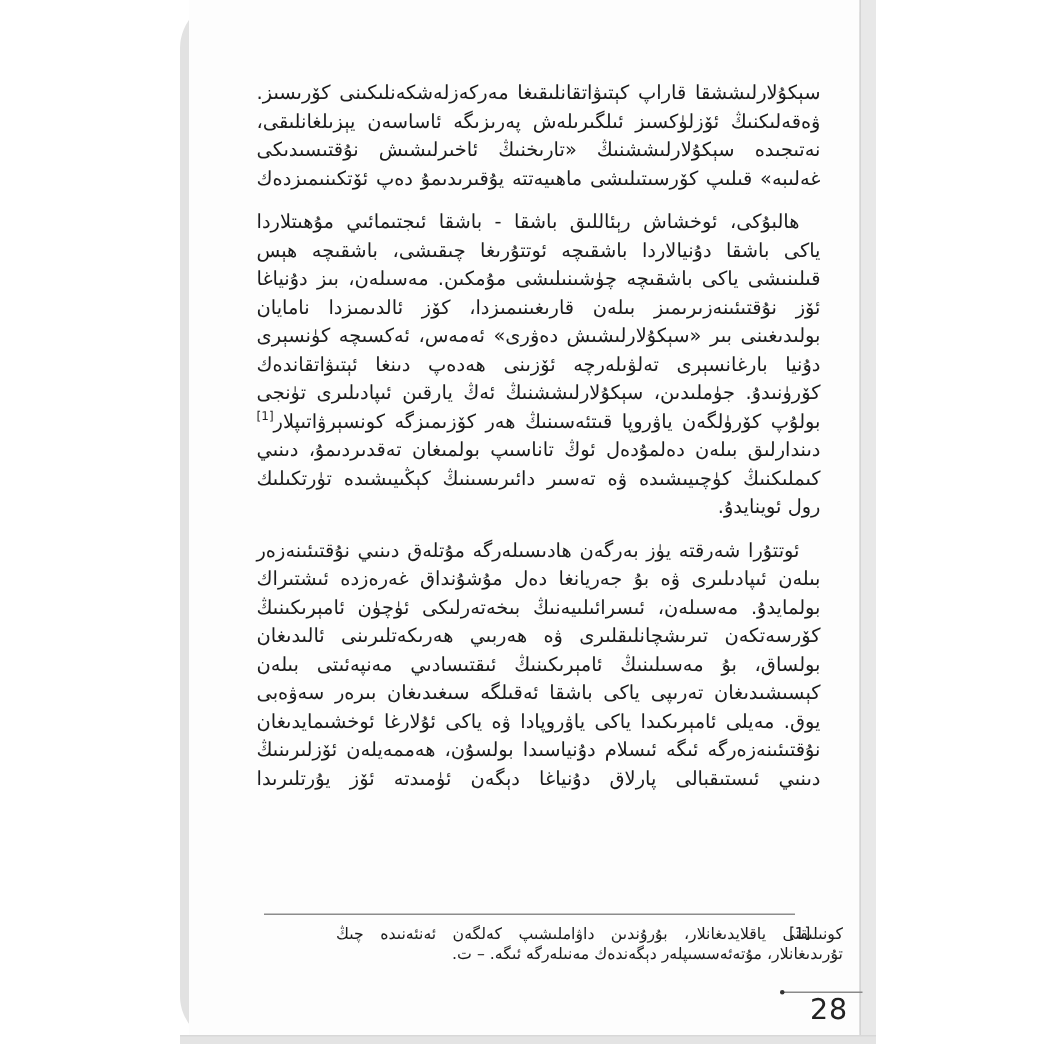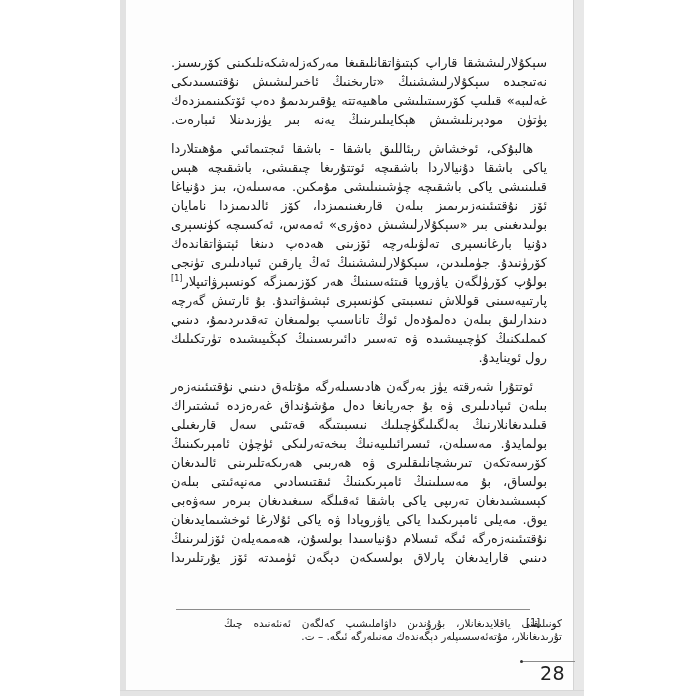--- a/index.html
+++ b/index.html
@@ -5,20 +5,21 @@
   html, body { margin: 0; padding: 0; }
   body {
     width: 700px; height: 700px; position: relative; overflow: hidden;
     background: #ffffff;
     font-family: "DejaVu Sans", sans-serif;
     color: #1c1c1c;
   }
   .page {
     position: absolute; left: 120px; top: 0; width: 464px; height: 696px;
     background: #e2e2e2;
+    border-radius: 32px;
   }
   .face {
     position: absolute; left: 6px; top: 0; width: 447px; height: 690px;
     background: #fdfdfd;
   }
   .edge-right {
     position: absolute; left: 453px; top: 0; width: 11px; height: 690px;
     background: #e8e8e8; border-left: 1px solid #d4d4d4; box-sizing: border-box;
   }
   .edge-bottom {
@@ -70,49 +71,47 @@
 <body>
 
 <div class="page">
   <div class="face"></div>
   <div class="edge-right"></div>
   <div class="edge-bottom"></div>
 
   <div class="body-text" id="body-text" style="font-size: 12.9552px;">
     <div class="para">
       <div class="ln">سېكۇلارلىششقا قاراپ كېتىۋاتقانلىقىغا مەركەزلەشكەنلىكىنى كۆرىسىز.</div>
+      <div class="ln">ۋەقەلىكنىڭ ئۆزلۈكسىز ئىلگىرىلەش پەرىزىگە ئاساسەن يېزىلغانلىقى،</div>
       <div class="ln">نەتىجىدە سېكۇلارلىششنىڭ «تارىخنىڭ ئاخىرلىشىش نۇقتىسىدىكى</div>
       <div class="ln">غەلىبە» قىلىپ كۆرسىتىلىشى ماھىيەتتە يۇقىرىدىمۇ دەپ ئۆتكىنىمىزدەك</div>
-      <div class="ln">پۈتۈن مودېرنلىشىش ھېكايىلىرىنىڭ يەنە بىر يۈزىدىنلا ئىبارەت.</div>
     </div>
     <div class="para">
       <div class="ln indent">ھالبۇكى، ئوخشاش رېئاللىق باشقا - باشقا ئىجتىمائىي مۇھىتلاردا</div>
       <div class="ln">ياكى باشقا دۇنيالاردا باشقىچە ئوتتۇرىغا چىقىشى، باشقىچە ھېس</div>
       <div class="ln">قىلىنىشى ياكى باشقىچە چۈشىنىلىشى مۇمكىن. مەسىلەن، بىز دۇنياغا</div>
       <div class="ln">ئۆز نۇقتىئىنەزىرىمىز بىلەن قارىغىنىمىزدا، كۆز ئالدىمىزدا نامايان</div>
       <div class="ln">بولىدىغىنى بىر «سېكۇلارلىشىش دەۋرى» ئەمەس، ئەكسىچە كۈنسېرى</div>
       <div class="ln">دۇنيا بارغانسېرى تەلۋىلەرچە ئۆزىنى ھەدەپ دىنغا ئېتىۋاتقاندەك</div>
       <div class="ln">كۆرۈنىدۇ. جۈملىدىن، سېكۇلارلىششنىڭ ئەڭ يارقىن ئىپادىلىرى تۈنجى</div>
       <div class="ln"><span>بولۇپ كۆرۈلگەن ياۋروپا قىتئەسىنىڭ ھەر كۆزىمىزگە كونسېرۋاتىپلار</span><sup>[1]</sup></div>
-      <div class="ln">پارتىيەسىنى قوللاش نىسبىتى كۈنسېرى ئېشىۋاتىدۇ. بۇ ئارتىش گەرچە</div>
       <div class="ln">دىندارلىق بىلەن دەلمۇدەل ئوڭ تاناسىپ بولمىغان تەقدىردىمۇ، دىنىي</div>
       <div class="ln">كىملىكنىڭ كۈچىيىشىدە ۋە تەسىر دائىرىسىنىڭ كېڭىيىشىدە تۈرتكىلىك</div>
       <div class="ln last">رول ئوينايدۇ.</div>
     </div>
     <div class="para">
       <div class="ln indent">ئوتتۇرا شەرقتە يۈز بەرگەن ھادىسىلەرگە مۇتلەق دىنىي نۇقتىئىنەزەر</div>
       <div class="ln">بىلەن ئىپادىلىرى ۋە بۇ جەريانغا دەل مۇشۇنداق غەرەزدە ئىشتىراك</div>
-      <div class="ln">قىلىدىغانلارنىڭ بەلگىلىگۈچىلىك نىسبىتىگە قەتئىي سەل قارىغىلى</div>
       <div class="ln">بولمايدۇ. مەسىلەن، ئىسرائىلىيەنىڭ بىخەتەرلىكى ئۈچۈن ئامېرىكىنىڭ</div>
       <div class="ln">كۆرسەتكەن تىرىشچانلىقلىرى ۋە ھەربىي ھەرىكەتلىرىنى ئالىدىغان</div>
       <div class="ln">بولساق، بۇ مەسىلىنىڭ ئامېرىكىنىڭ ئىقتىسادىي مەنپەئىتى بىلەن</div>
       <div class="ln">كېسىشىدىغان تەرىپى ياكى باشقا ئەقىلگە سىغىدىغان بىرەر سەۋەبى</div>
       <div class="ln">يوق. مەيلى ئامېرىكىدا ياكى ياۋروپادا ۋە ياكى ئۇلارغا ئوخشىمايدىغان</div>
       <div class="ln">نۇقتىئىنەزەرگە ئىگە ئىسلام دۇنياسىدا بولسۇن، ھەممەيلەن ئۆزلىرىنىڭ</div>
-      <div class="ln">دىنىي قارايدىغان پارلاق بولسىكەن دېگەن ئۈمىدتە ئۆز يۇرتلىرىدا</div>
+      <div class="ln">دىنىي ئىستىقبالى پارلاق دۇنياغا دېگەن ئۈمىدتە ئۆز يۇرتلىرىدا</div>
     </div>
   </div>
 
   <div class="fn-rule"></div>
   <div class="fn-marker">[1]</div>
   <div class="fn-text" id="fn-text" style="font-size: 10.5px; margin-left: 44px;">
     <div class="ln">كونىلىقنى ياقلايدىغانلار، بۇرۇندىن داۋاملىشىپ كەلگەن ئەنئەنىدە چىڭ</div>
     <div class="ln last">تۇرىدىغانلار، مۇتەئەسسىپلەر دېگەندەك مەنىلەرگە ئىگە. – ت.</div>
   </div>
 

